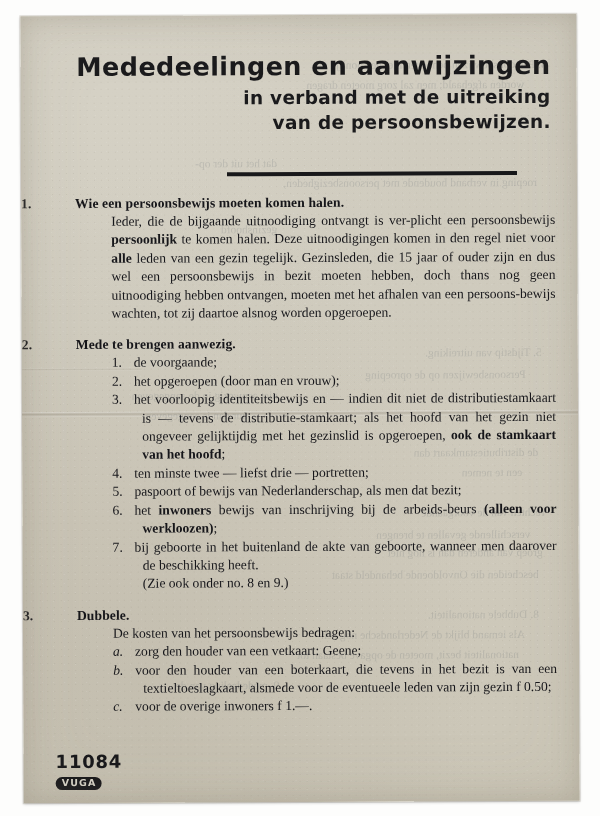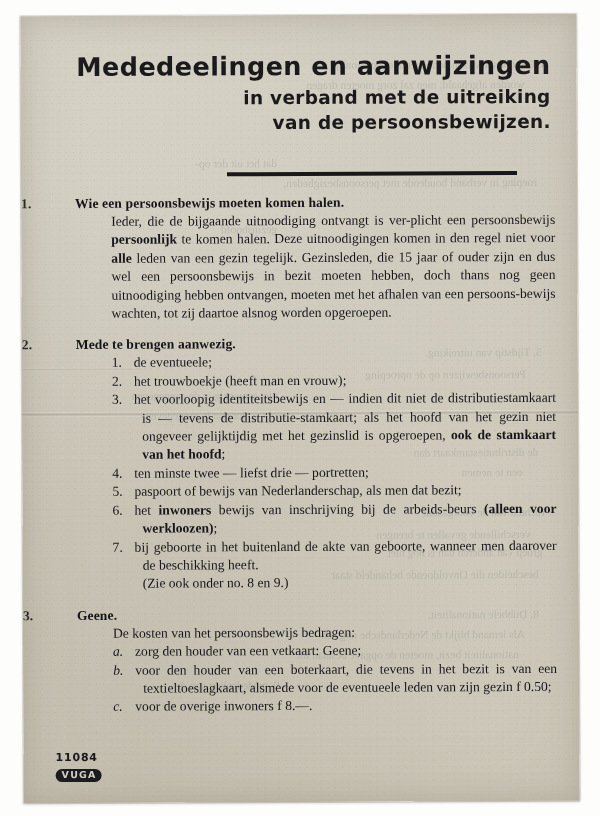--- a/index.html
+++ b/index.html
@@ -99,21 +99,21 @@
   ol.list.alpha li .mk{font-style:italic;}
   .note{
     font-size:13.6px;line-height:18.4px;margin-left:86px;
   }
   b{font-weight:bold;}
 
   
   .footer{position:absolute;left:32px;top:735px;}
   .fnum{
     font-family:"DejaVu Sans", sans-serif;
-    font-weight:bold;font-size:11px;letter-spacing:.8px;color:#17171a;
+    font-weight:bold;font-size:18px;letter-spacing:.8px;color:#17171a;
   }
   .vuga{
     margin-top:2px;
     display:inline-block;
     background:#17171a;color:#d8d4c8;
     font-family:"DejaVu Sans", sans-serif;
     font-weight:bold;font-size:9.5px;letter-spacing:1.2px;
     padding:1.5px 5px 1.5px 6px;
     border-radius:7px;
     line-height:10px;
@@ -167,40 +167,40 @@
             <span class="num">1.</span><span>Wie een persoonsbewijs moeten komen halen.</span>
           </div>
           <div class="para">Ieder, die de bijgaande uitnoodiging ontvangt is ver-plicht een persoonsbewijs <b>persoonlijk</b> te komen halen. Deze uitnoodigingen komen in den regel niet voor <b>alle</b> leden van een gezin tegelijk. Gezinsleden, die 15 jaar of ouder zijn en dus wel een persoonsbewijs in bezit moeten hebben, doch thans nog geen uitnoodiging hebben ontvangen, moeten met het afhalen van een persoons-bewijs wachten, tot zij daartoe alsnog worden opgeroepen.</div>
         </div>
 
         <div class="sec" style="margin-top:12px;">
           <div class="sec-head">
             <span class="num">2.</span><span>Mede te brengen aanwezig.</span>
           </div>
           <ol class="list">
-              <li><span class="mk">1.</span><span>de eventueele;</span></li>
-              <li><span class="mk">2.</span><span>het trouwboekje (heeft man en vrouw);</span></li>
+              <li><span class="mk">1.</span><span>de voorgaande;</span></li>
+              <li><span class="mk">2.</span><span>het opgeroepen (door man en vrouw);</span></li>
               <li><span class="mk">3.</span><span>het voorloopig identiteitsbewijs en — indien dit niet de distributiestamkaart is — tevens de distributie-stamkaart; als het hoofd van het gezin niet ongeveer gelijktijdig met het gezinslid is opgeroepen, <b>ook de stamkaart van het hoofd</b>;</span></li>
               <li><span class="mk">4.</span><span>ten minste twee — liefst drie — portretten;</span></li>
               <li><span class="mk">5.</span><span>paspoort of bewijs van Nederlanderschap, als men dat bezit;</span></li>
               <li><span class="mk">6.</span><span>het <b>inwoners</b> bewijs van inschrijving bij de arbeids-beurs <b>(alleen voor werkloozen)</b>;</span></li>
               <li><span class="mk">7.</span><span>bij geboorte in het buitenland de akte van geboorte, wanneer men daarover de beschikking heeft.</span></li>
             </ol>
           <div class="note">(Zie ook onder no. 8 en 9.)</div>
         </div>
 
         <div class="sec" style="margin-top:12px;">
           <div class="sec-head">
-            <span class="num">3.</span><span>Geene.</span>
+            <span class="num">3.</span><span>Dubbele.</span>
           </div>
           <div class="para">De kosten van het persoonsbewijs bedragen:</div>
           <ol class="list alpha">
               <li><span class="mk">a.</span><span>zorg den houder van een vetkaart: Geene;</span></li>
               <li><span class="mk">b.</span><span>voor den houder van een boterkaart, die tevens in het bezit is van een textieltoeslagkaart, alsmede voor de eventueele leden van zijn gezin f 0.50;</span></li>
-              <li><span class="mk">c.</span><span>voor de overige inwoners f 8.—.</span></li>
+              <li><span class="mk">c.</span><span>voor de overige inwoners f 1.—.</span></li>
             </ol>
         </div>
 
       </div>
 
       <div class="footer">
         <div class="fnum">11084</div>
         <div class="vuga">VUGA</div>
       </div>
 

